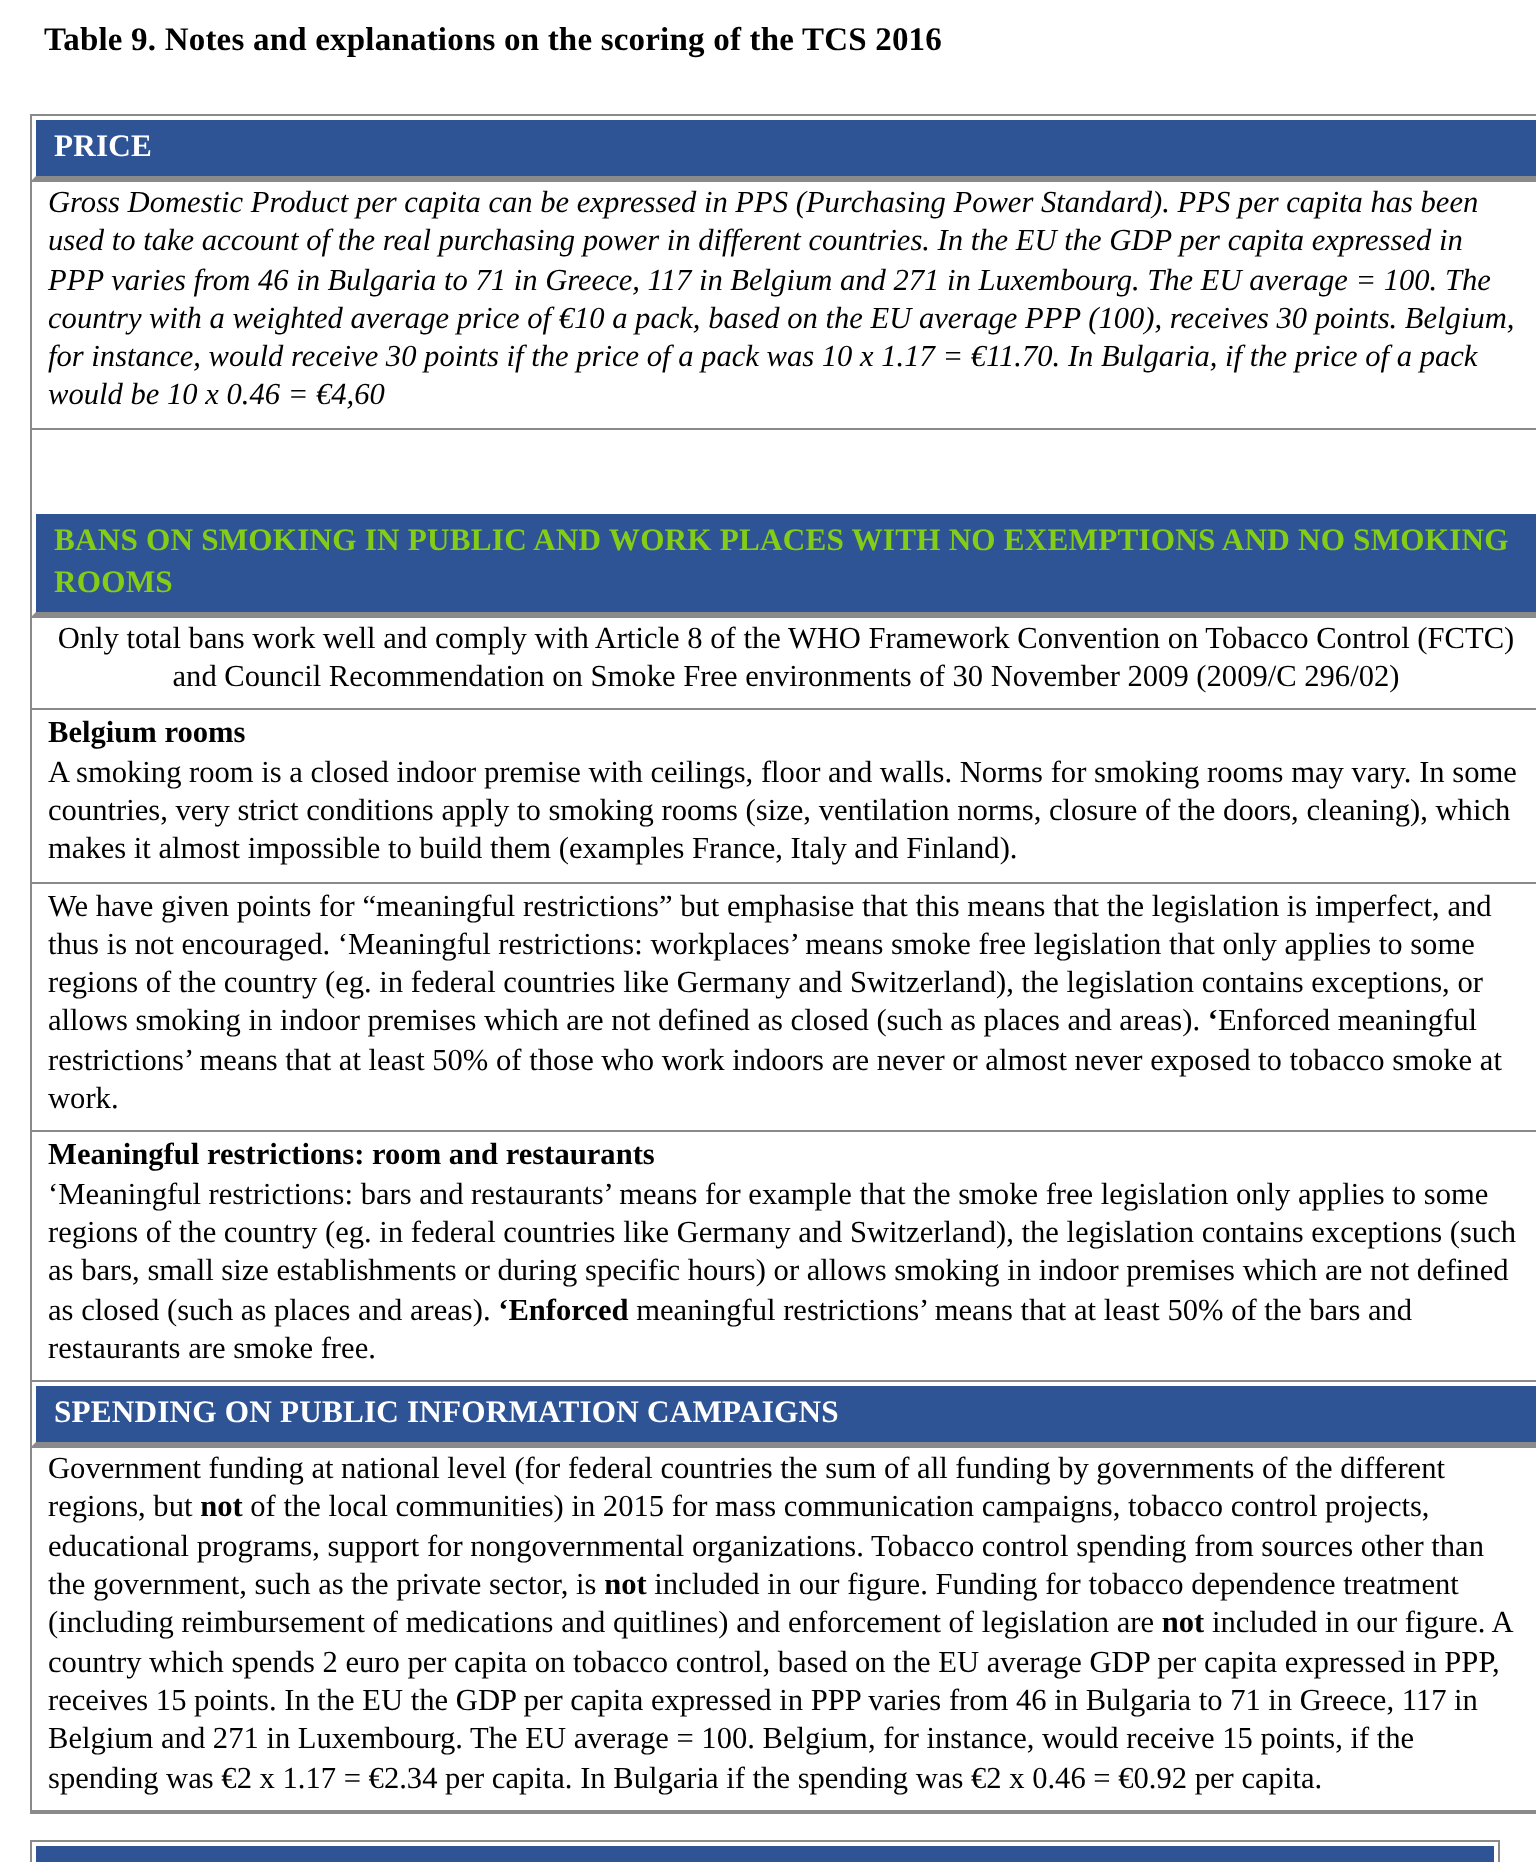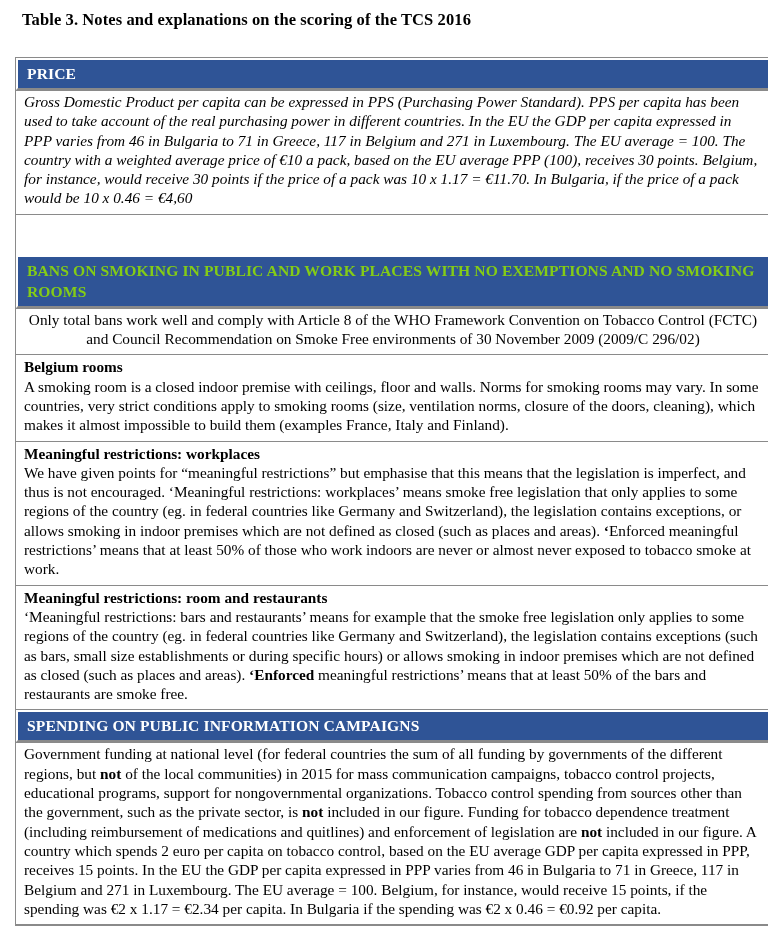--- a/index.html
+++ b/index.html
@@ -39,37 +39,36 @@
     background:#2F5496;
     border:1px solid #8a8a8a;border-bottom:none;
     box-shadow:inset 0 2px 0 #ffffff,inset 2px 0 0 #ffffff,inset -2px 0 0 #ffffff;
     box-sizing:border-box;
   }
 </style>
 </head>
 <body style="background: rgb(255, 255, 255); color: rgb(0, 0, 0);">
 
 <div>
-  <div class="doc-title">Table 3. Notes and explanations on the scoring of the TCS 2016</div>
+  <div class="doc-title">Table 9. Notes and explanations on the scoring of the TCS 2016</div>
 
   <div class="notes-table" style="border-color: rgb(138, 138, 138);">
       <div class="row header" style="border-bottom-color: rgb(138, 138, 138); background: rgb(47, 84, 150); color: rgb(255, 255, 255);">PRICE</div>
       <div class="row body" style="border-bottom-color: rgb(138, 138, 138); font-style: italic;">
         <p class="para"><span>Gross Domestic Product per capita can be expressed in PPS (Purchasing Power Standard). PPS per capita has been used to take account of the real purchasing power in different countries. In the EU the GDP per capita expressed in PPP varies from 46 in Bulgaria to 71 in Greece, 117 in Belgium and 271 in Luxembourg. The EU average = 100. The country with a weighted average price of €10 a pack, based on the EU average PPP (100), receives 30 points. Belgium, for instance, would receive 30 points if the price of a pack was 10 x 1.17 = €11.70. In Bulgaria, if the price of a pack would be 10 x 0.46 = €4,60</span></p>
       </div>
       <div class="row header" style="border-bottom-color: rgb(138, 138, 138); background: rgb(47, 84, 150); color: #84cc16; margin-top: 40px;">BANS ON SMOKING IN PUBLIC AND WORK PLACES WITH NO EXEMPTIONS AND NO SMOKING ROOMS</div>
       <div class="row body" style="border-bottom-color: rgb(138, 138, 138); text-align: center;">
         <p class="para"><span>Only total bans work well and comply with Article 8 of the WHO Framework Convention on Tobacco Control (FCTC) and Council Recommendation on Smoke Free environments of 30 November 2009 (2009/C 296/02)</span></p>
       </div>
       <div class="row body" style="border-bottom-color: rgb(138, 138, 138);">
         <div class="subheading">Belgium rooms</div>
         <p class="para"><span>A smoking room is a closed indoor premise with ceilings, floor and walls. Norms for smoking rooms may vary. In some countries, very strict conditions apply to smoking rooms (size, ventilation norms, closure of the doors, cleaning), which makes it almost impossible to build them (examples France, Italy and Finland).</span></p>
       </div>
       <div class="row body" style="border-bottom-color: rgb(138, 138, 138);">
-        <div class="subheading">Meaningful restrictions: workplaces</div>
         <p class="para"><span>We have given points for “meaningful restrictions” but emphasise that this means that the  legislation is imperfect, and thus is not encouraged. ‘Meaningful restrictions: workplaces’ means smoke free legislation that only applies to some regions of the country (eg. in federal countries like Germany and Switzerland), the legislation contains exceptions, or allows smoking in indoor premises which are not defined as closed (such as places and areas). </span><b>‘</b><span>Enforced meaningful restrictions’ means that at least 50% of those who work indoors are never or almost never exposed to tobacco smoke at work.</span></p>
       </div>
       <div class="row body" style="border-bottom-color: rgb(138, 138, 138);">
         <div class="subheading">Meaningful restrictions: room and restaurants</div>
         <p class="para"><span>‘Meaningful restrictions: bars and restaurants’ means for example that the smoke free legislation only applies to some regions of the country (eg. in federal countries like Germany and Switzerland), the legislation contains exceptions (such as bars, small size establishments or during specific hours) or allows smoking in indoor premises which are not defined as closed (such as places and areas). </span><b>‘Enforced</b><span> meaningful restrictions’ means that at least 50% of the bars and restaurants are smoke free.</span></p>
       </div>
       <div class="row header" style="border-bottom-color: rgb(138, 138, 138); background: rgb(47, 84, 150); color: #ffffff;">SPENDING ON PUBLIC INFORMATION CAMPAIGNS</div>
       <div class="row body" style="border-bottom-color: rgb(138, 138, 138);">
         <p class="para"><span>Government funding at national level (for federal countries the sum of all funding by governments of the different regions, but </span><b>not</b><span> of the local communities) in 2015 for mass communication campaigns, tobacco control projects, educational programs, support for nongovernmental organizations. Tobacco control spending from sources other than the government, such as the private sector, is </span><b>not</b><span> included in our figure. Funding for tobacco dependence treatment (including reimbursement of medications and quitlines) and enforcement of legislation are </span><b>not</b><span> included in our figure. A country which spends 2 euro per capita on tobacco control, based on the EU average GDP per capita expressed in PPP, receives 15 points. In the EU the GDP per capita expressed in PPP varies from 46 in Bulgaria to 71 in Greece, 117 in Belgium and 271 in Luxembourg. The EU average = 100. Belgium, for instance, would receive 15 points, if the spending was €2 x 1.17 = €2.34 per capita. In Bulgaria if the spending was €2 x 0.46 = €0.92 per capita.</span></p>
       </div>

